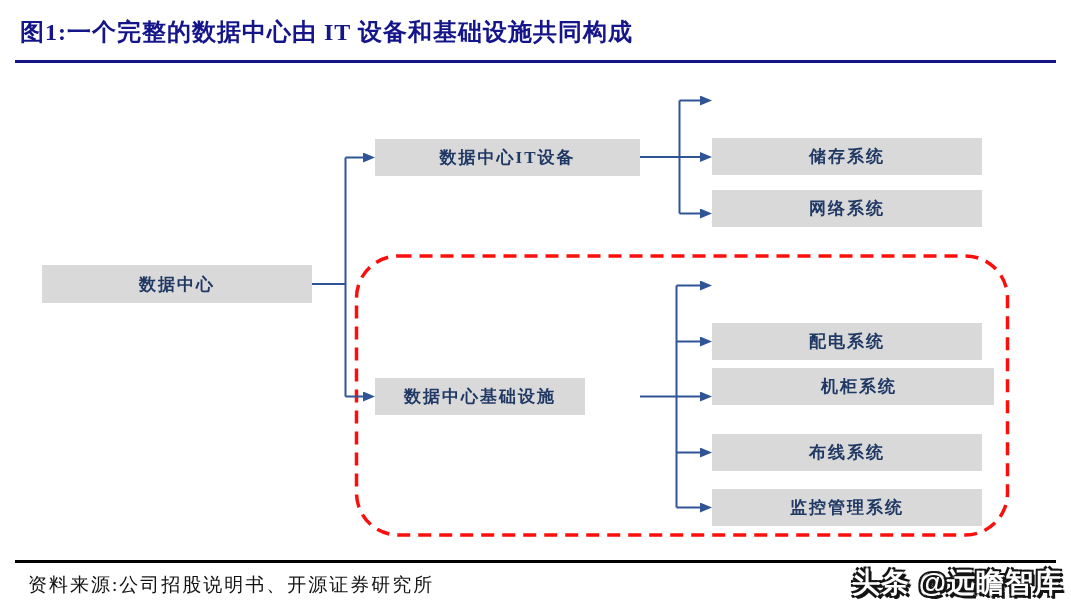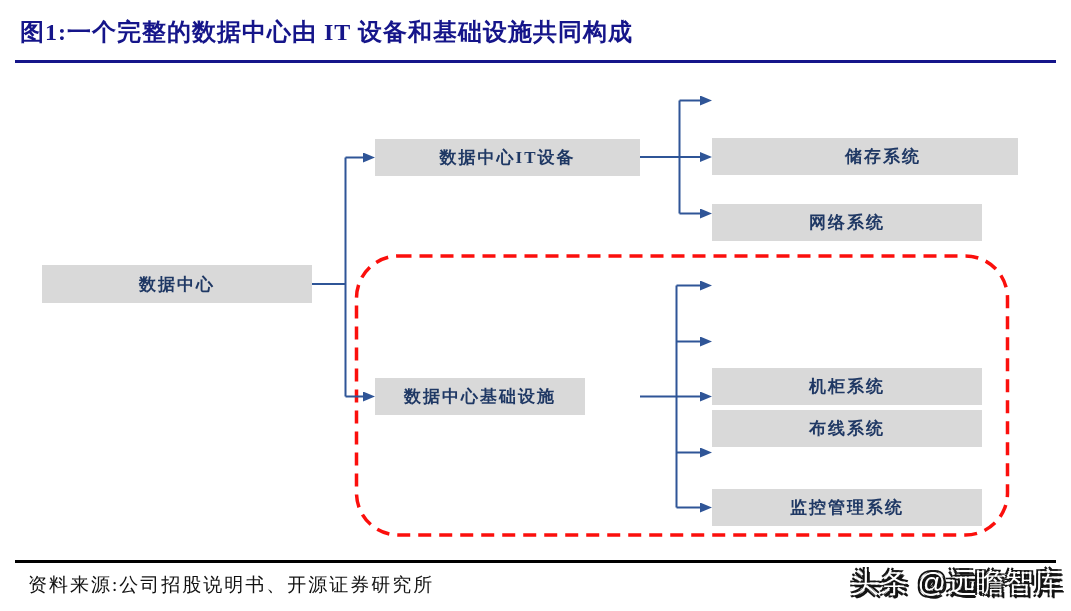--- a/index.html
+++ b/index.html
@@ -27,36 +27,36 @@
   }
   .node{
     position:absolute;display:flex;align-items:center;justify-content:center;
     background:var(--node-bg,#d9d9d9);color:var(--node-text,#1f3864);
     font-size:17px;font-weight:bold;letter-spacing:2px;white-space:nowrap;
   }
   .node-root {left:42px; top:265px;width:270px;height:38px;}
   .node-it   {left:375px;top:139px;width:265px;height:37px;}
   .node-infra{left:375px;top:378px;width:210px;height:37px;}
   .leaf{left:712px;width:270px;height:37px;}
-  .leaf-0{top:82px;}  .leaf-1{top:138px;padding-left:36px;} .leaf-2{top:204px;}
-  .leaf-3{top:267px;} .leaf-4{top:323px;} .leaf-5{top:368px;}
-  .leaf-6{top:410px;} .leaf-7{top:489px;}
+  .leaf-0{top:82px;}  .leaf-1{top:138px;} .leaf-2{top:190px;}
+  .leaf-3{top:267px;} .leaf-4{top:323px;} .leaf-5{top:368px;padding-left:12px;}
+  .leaf-6{top:434px;} .leaf-7{top:489px;}
   
   .bottom-rule{
     position:absolute;left:15px;top:560px;width:1041px;height:3px;
     background:var(--rule-black,#000);
   }
   .source-line{
     position:absolute;left:28px;top:572px;
     font-size:19px;color:#111;letter-spacing:2px;white-space:nowrap;
   }
   .watermark{
     position:absolute;right:8px;top:564px;
     font-family:"Liberation Sans","DejaVu Sans",sans-serif;
-    font-size:28px;font-weight:normal;letter-spacing:1px;white-space:nowrap;
+    font-size:28px;font-weight:bold;letter-spacing:1px;white-space:nowrap;
     color:#ffffff;
     text-shadow:-2px -2px 0 #141414, 2px -2px 0 #141414,
                 -2px 2px 0 #141414, 2px 2px 0 #141414, 3px 3px 0 #141414;
   }
 </style>
 </head>
 <body>
 
 <div id="canvas">
 
@@ -89,20 +89,21 @@
     <path class="conn" d="M676.5 507.5 H700" marker-end="url(#arrow)"></path>
   </svg>
 
   <div class="node node-root">数据中心</div>
   <div class="node node-it">数据中心IT设备</div>
   <div class="node node-infra">数据中心基础设施</div>
 
   <div class="node leaf leaf-1">储存系统</div>
   <div class="node leaf leaf-2">网络系统</div>
 
+  <div class="node leaf leaf-4">配电系统</div>
   <div class="node leaf leaf-5">机柜系统</div>
   <div class="node leaf leaf-6">布线系统</div>
   <div class="node leaf leaf-7">监控管理系统</div>
 
   <div class="bottom-rule"></div>
   <div class="source-line">资料来源:公司招股说明书、开源证券研究所</div>
   <div class="watermark">头条 @远瞻智库</div>
 
 </div>
 

